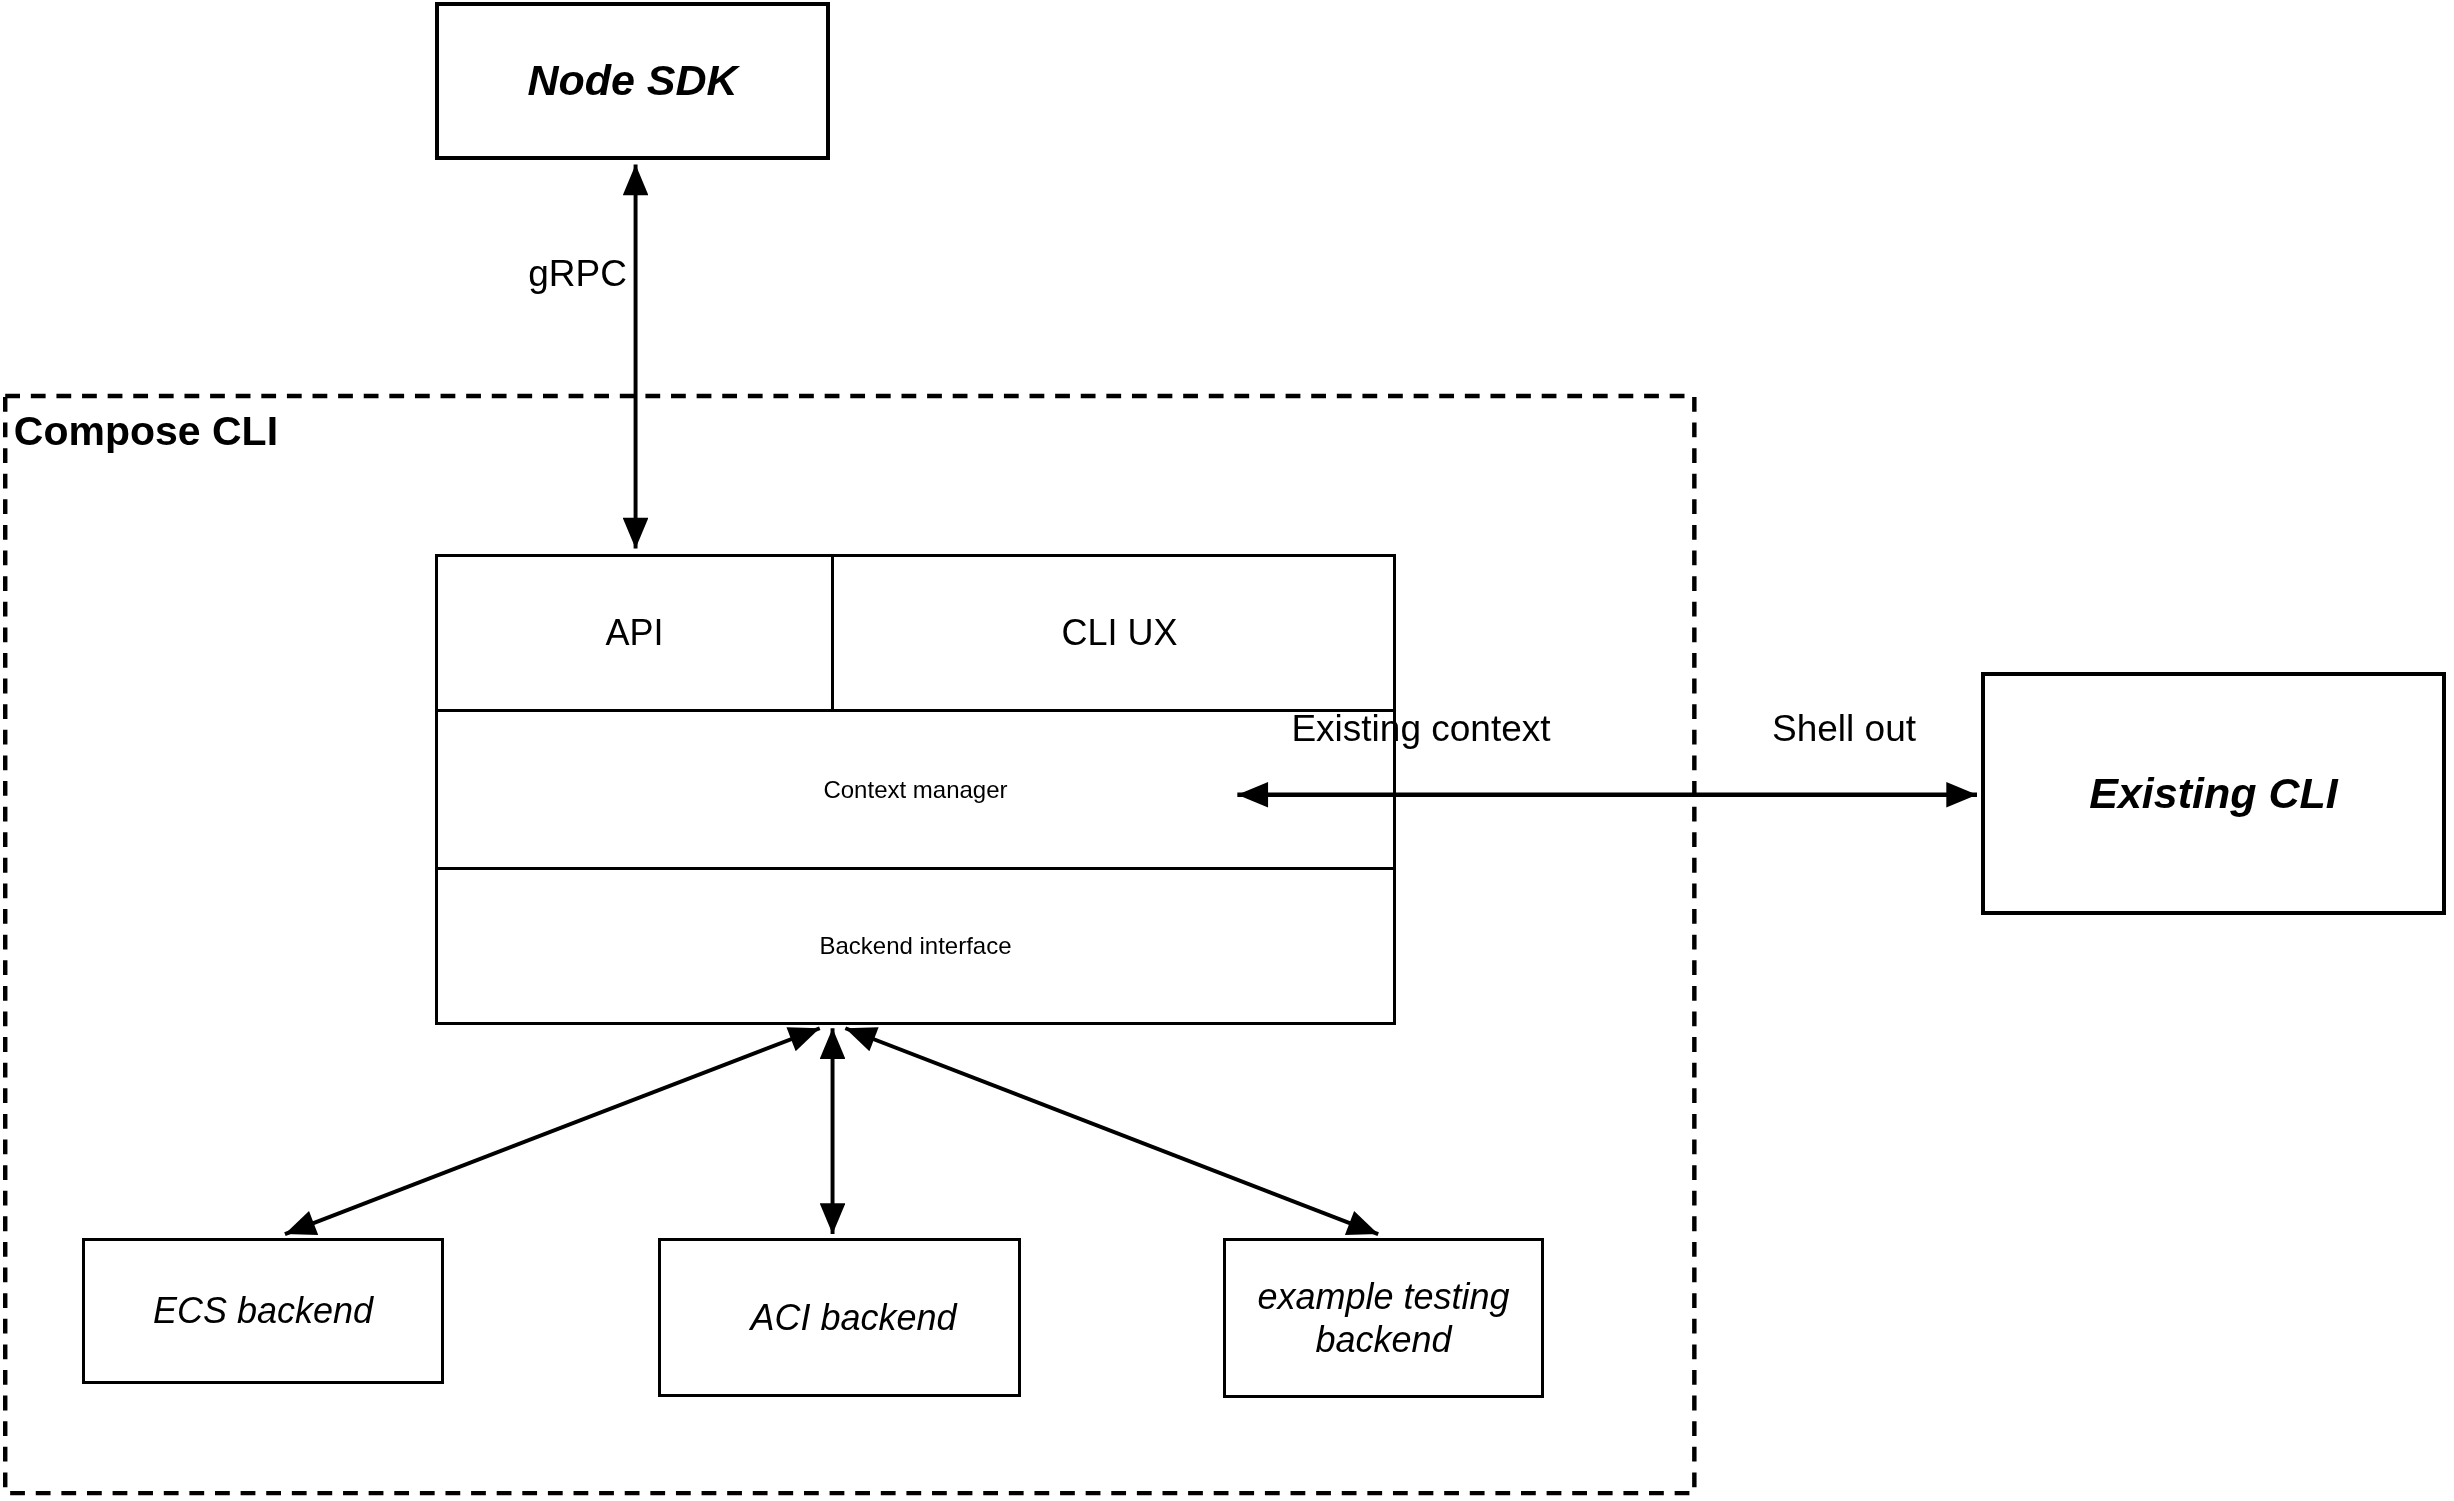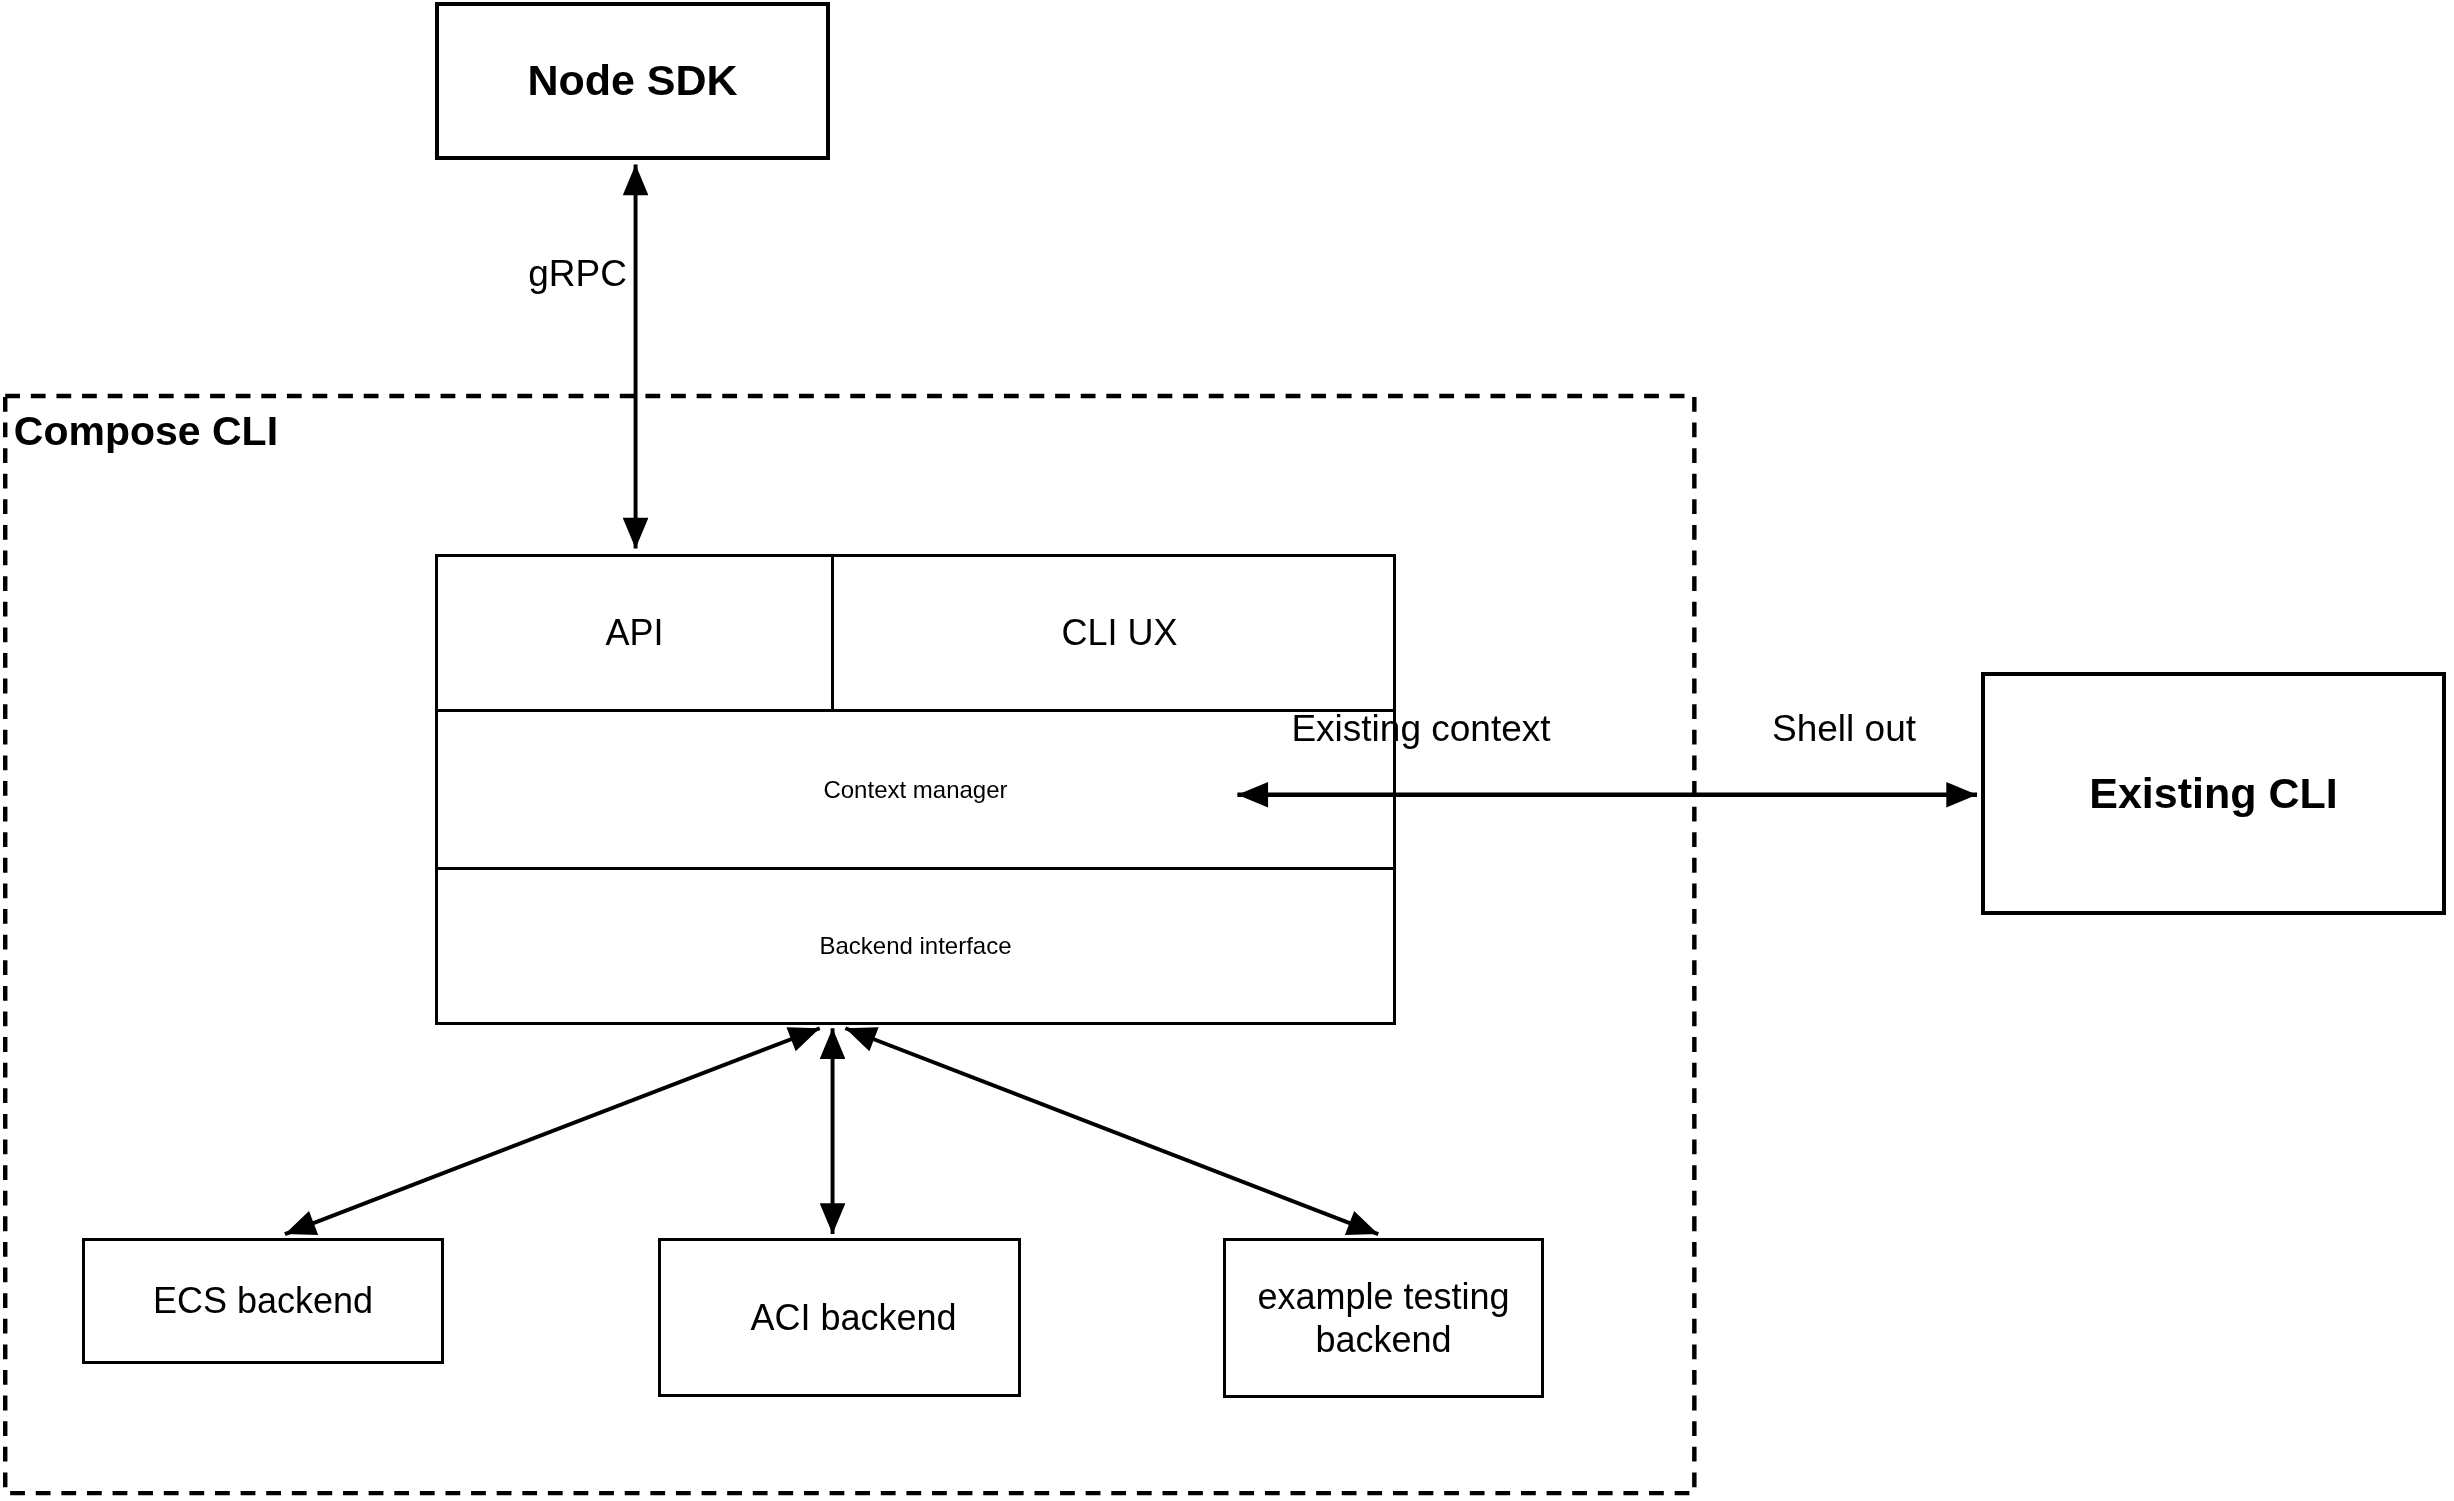--- a/index.html
+++ b/index.html
@@ -20,29 +20,30 @@
     position: absolute;
     background: #ffffff;
     border: 3.9px solid #000000;
     box-sizing: border-box;
     display: flex;
     align-items: center;
     justify-content: center;
     text-align: center;
     font-size: 36px;
     line-height: 1.2;
+    font-style: italic;
   }
   .box.bold {
     border-width: 4.9px;
     font-weight: 700;
     font-size: 43px;
   }
   .node-sdk      { left: 435px;  top: 2px;    width: 395px; height: 158px; }
   .existing-cli  { left: 1981px; top: 672px;  width: 465px; height: 243px; }
-  .ecs-backend   { left: 82px;   top: 1238px; width: 362px; height: 126px; }
+  .ecs-backend   { left: 82px;   top: 1238px; width: 362px; height: 146px; }
   .aci-backend   { left: 658px;  top: 1238px; width: 363px; height: 159px; padding-left: 28px; }
   .etb-backend   { left: 1223px; top: 1238px; width: 321px; height: 160px; padding: 0 27.6px; }
 
   
   .core {
     position: absolute;
     left: 435px; top: 554px;
     width: 961px; height: 471px;
     background: #ffffff;
     border: 3.9px solid #000000;

